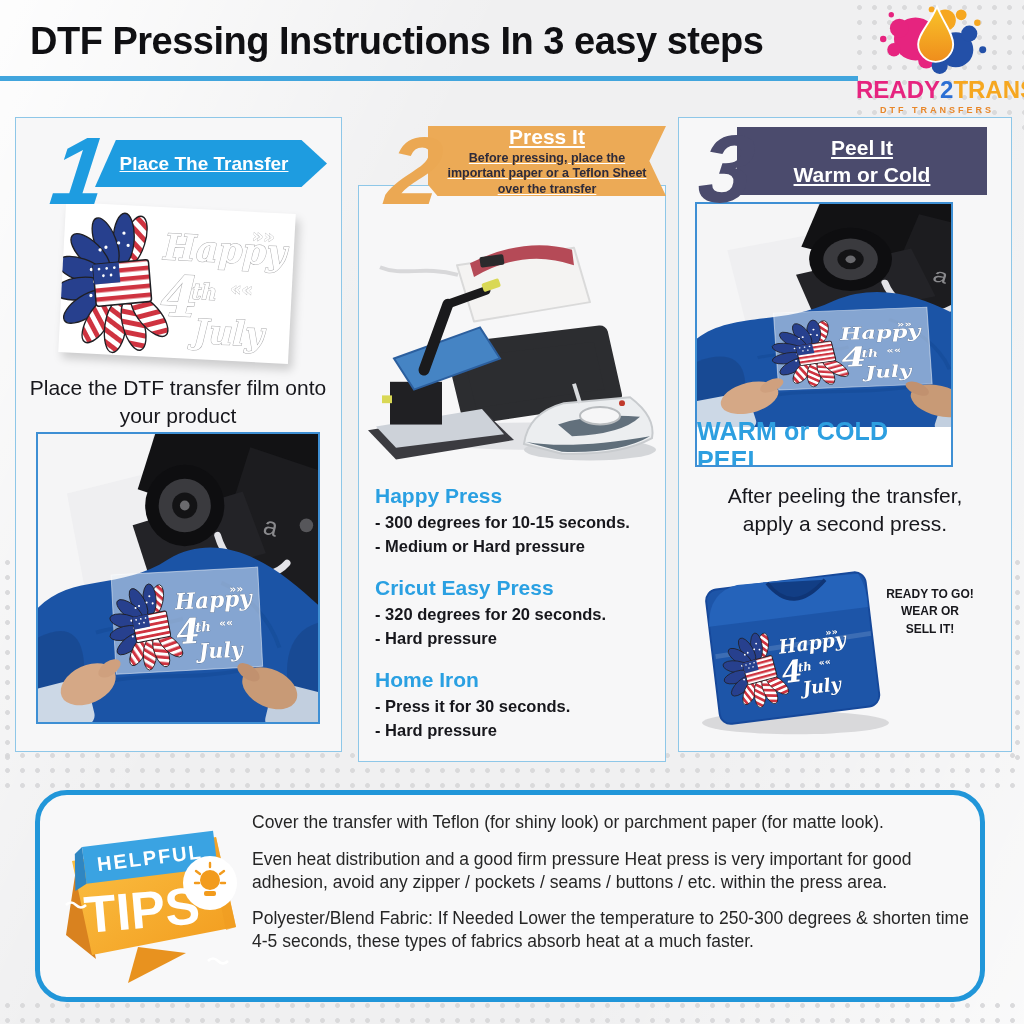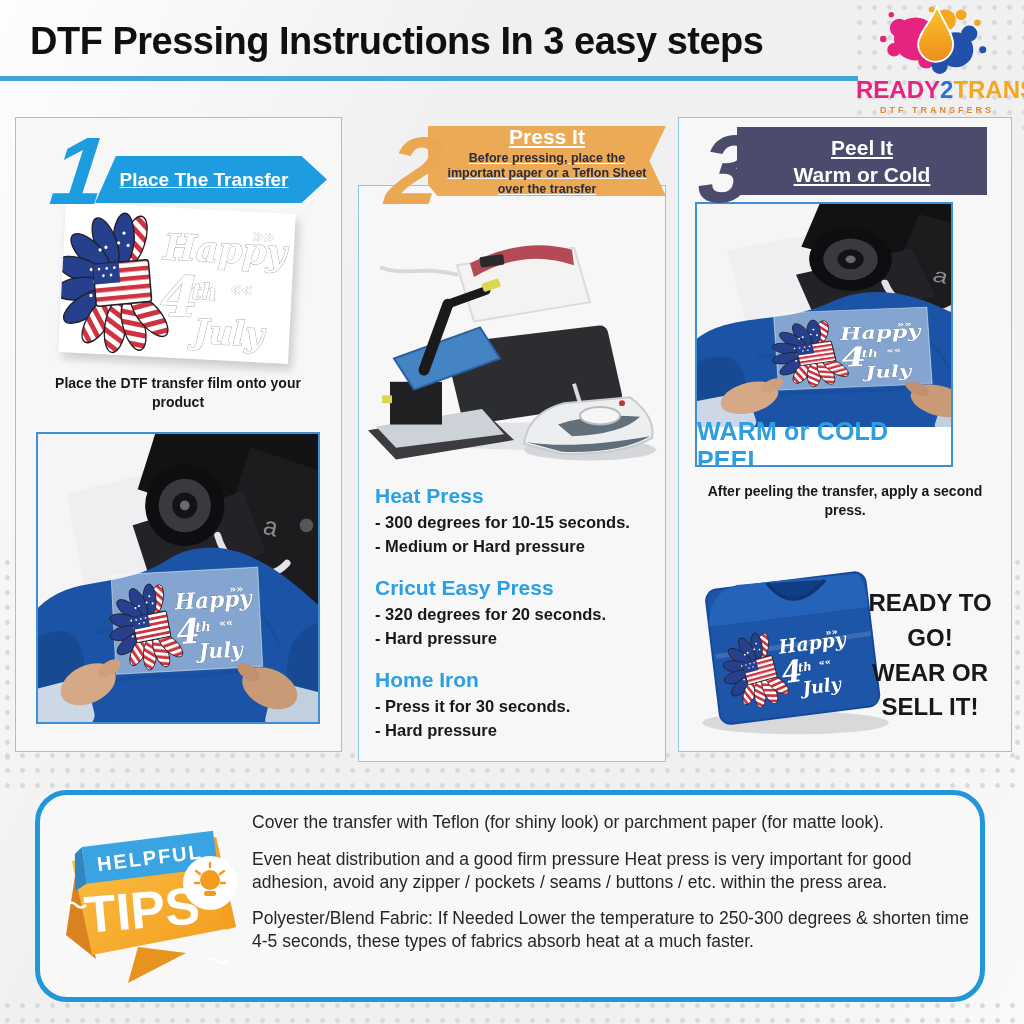--- a/index.html
+++ b/index.html
@@ -24,29 +24,29 @@
   .num{position:absolute;font-size:96px;line-height:.9;font-weight:800;font-style:italic;
        transform:skewX(-7deg);z-index:5;}
   .banner{position:absolute;z-index:4;display:flex;flex-direction:column;align-items:center;
           justify-content:center;color:#fff;font-weight:800;text-align:center;text-decoration:underline;}
   .banner1{background:#1e9ce0;clip-path:polygon(9% 0,89% 0,100% 50%,89% 100%,0 100%);
            font-size:19px;}
   .banner2{background:#ecaa56;clip-path:polygon(0 0,100% 0,93% 50%,100% 100%,4% 100%,0 84%);}
   .banner2 .t{font-size:21px;color:#fff;line-height:1.1;}
   .banner2 .s{font-size:12.5px;color:#2e2b3a;font-weight:800;line-height:1.25;margin-top:3px;width:88%;}
   .banner3{background:#4b4b6d;font-size:21px;line-height:1.3;}
-  .caption{position:absolute;text-align:center;font-weight:700;color:#17171c;font-size:14px;line-height:1.35;}
+  .caption{position:absolute;text-align:center;font-weight:400;color:#17171c;font-size:21px;line-height:1.35;}
   .photo{position:absolute;border:2px solid #3e8fd4;background:#fff;box-sizing:border-box;overflow:hidden;}
   .film{position:absolute;background:#ffffff;box-shadow:4px 6px 10px rgba(0,0,0,.18);transform:rotate(3deg);}
   .peel{height:38px;display:flex;align-items:center;justify-content:center;background:#fff;
         color:#2d9fe0;font-size:25px;font-weight:800;letter-spacing:.2px;}
   .mname{color:#2aa0e2;font-size:21px;font-weight:800;margin:0 0 3px 0;}
   .mline{color:#17171c;font-size:16.5px;font-weight:800;line-height:1.45;}
   .mblock{margin-bottom:17px;}
-  .ready{position:absolute;text-align:center;font-weight:800;color:#17171c;font-size:24px;line-height:1.45;}
+  .ready{position:absolute;text-align:center;font-weight:800;color:#17171c;font-size:12px;line-height:1.45;}
   .ready span{display:block;}
   
   .tipsbox{position:absolute;left:35px;top:790px;width:950px;height:212px;box-sizing:border-box;
            border:5px solid #2196d9;border-radius:32px;background:#f8f8f9;}
   .tipstext{position:absolute;left:212px;top:16px;width:718px;font-size:17.5px;font-weight:500;
             color:#262626;line-height:1.3;}
   .tipstext p{margin:0 0 14px 0;}
   svg{display:block;}
 </style>
 </head>
@@ -258,21 +258,21 @@
       </g>
     </svg>
     <div class="brand">
       <span class="p1">READY</span><span class="p2">2</span><span class="p3">TRANSFER</span>
     </div>
     <div class="tag">DTF TRANSFERS</div>
   </div>
 
   <div class="panel" style="left:15px;top:117px;width:325px;height:633px;"></div>
   <div class="num" style="left:52px;top:128px;color:#1e9ce0;">1</div>
-  <div class="banner banner1" style="left:95px;top:140px;width:232px;height:47px;margin-top:16px;">
+  <div class="banner banner1" style="left:95px;top:140px;width:232px;height:47px;">
     <span style="padding-right:14px;">Place The Transfer</span>
   </div>
   <div class="film" style="left:62px;top:208px;width:230px;height:150px;">
     <svg width="230" height="150" viewBox="0 0 240 150" preserveAspectRatio="none">
         <use href="#g-design"></use>
       </svg>
   </div>
   <div class="caption" style="left:28px;top:374px;width:300px;">Place the DTF transfer film onto your product</div>
   <div class="photo" style="left:36px;top:432px;width:284px;height:292px;">
     <svg width="280" height="288" viewBox="0 0 290 290" preserveAspectRatio="none">
@@ -286,21 +286,21 @@
     <span class="t">Press It</span>
     <span class="s">Before pressing, place the important paper or a Teflon Sheet over the transfer</span>
   </div>
   <div style="position:absolute;left:362px;top:205px;width:300px;height:272px;">
     <svg width="300" height="272" viewBox="0 0 300 280" preserveAspectRatio="none">
         <use href="#g-devices"></use>
       </svg>
   </div>
   <div style="position:absolute;left:375px;top:484px;width:280px;">
     <div class="mblock">
-      <div class="mname">Heat Press</div>
+      <div class="mname">Happy Press</div>
       <div class="mline">- 300 degrees for 10-15 seconds.</div>
       <div class="mline">- Medium or Hard pressure</div>
     </div>
     <div class="mblock">
       <div class="mname">Cricut Easy Press</div>
       <div class="mline">- 320 degrees for 20 seconds.</div>
       <div class="mline">- Hard pressure</div>
     </div>
     <div class="mblock">
       <div class="mname">Home Iron</div>

